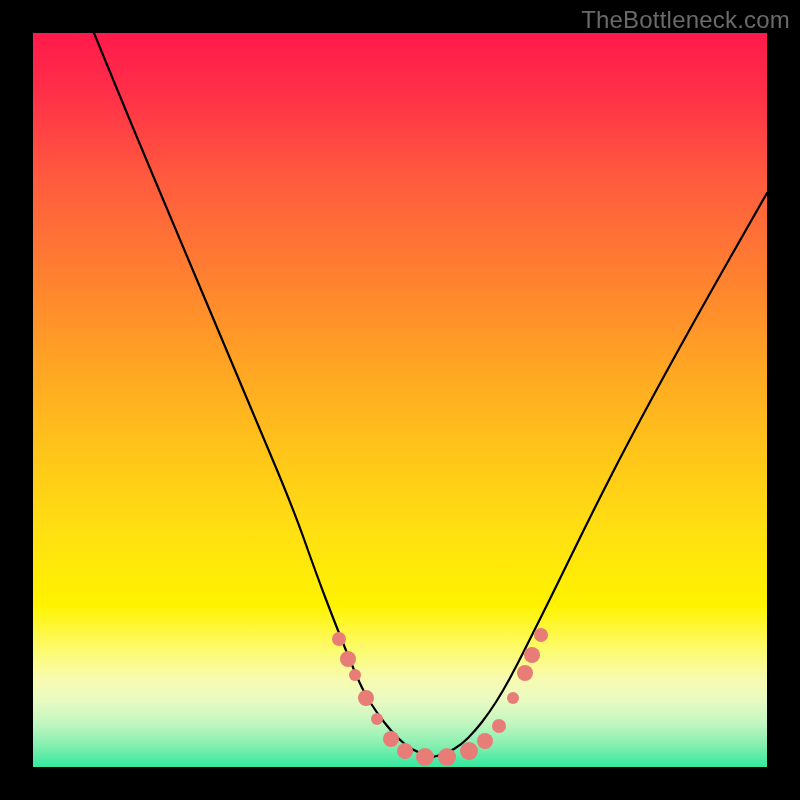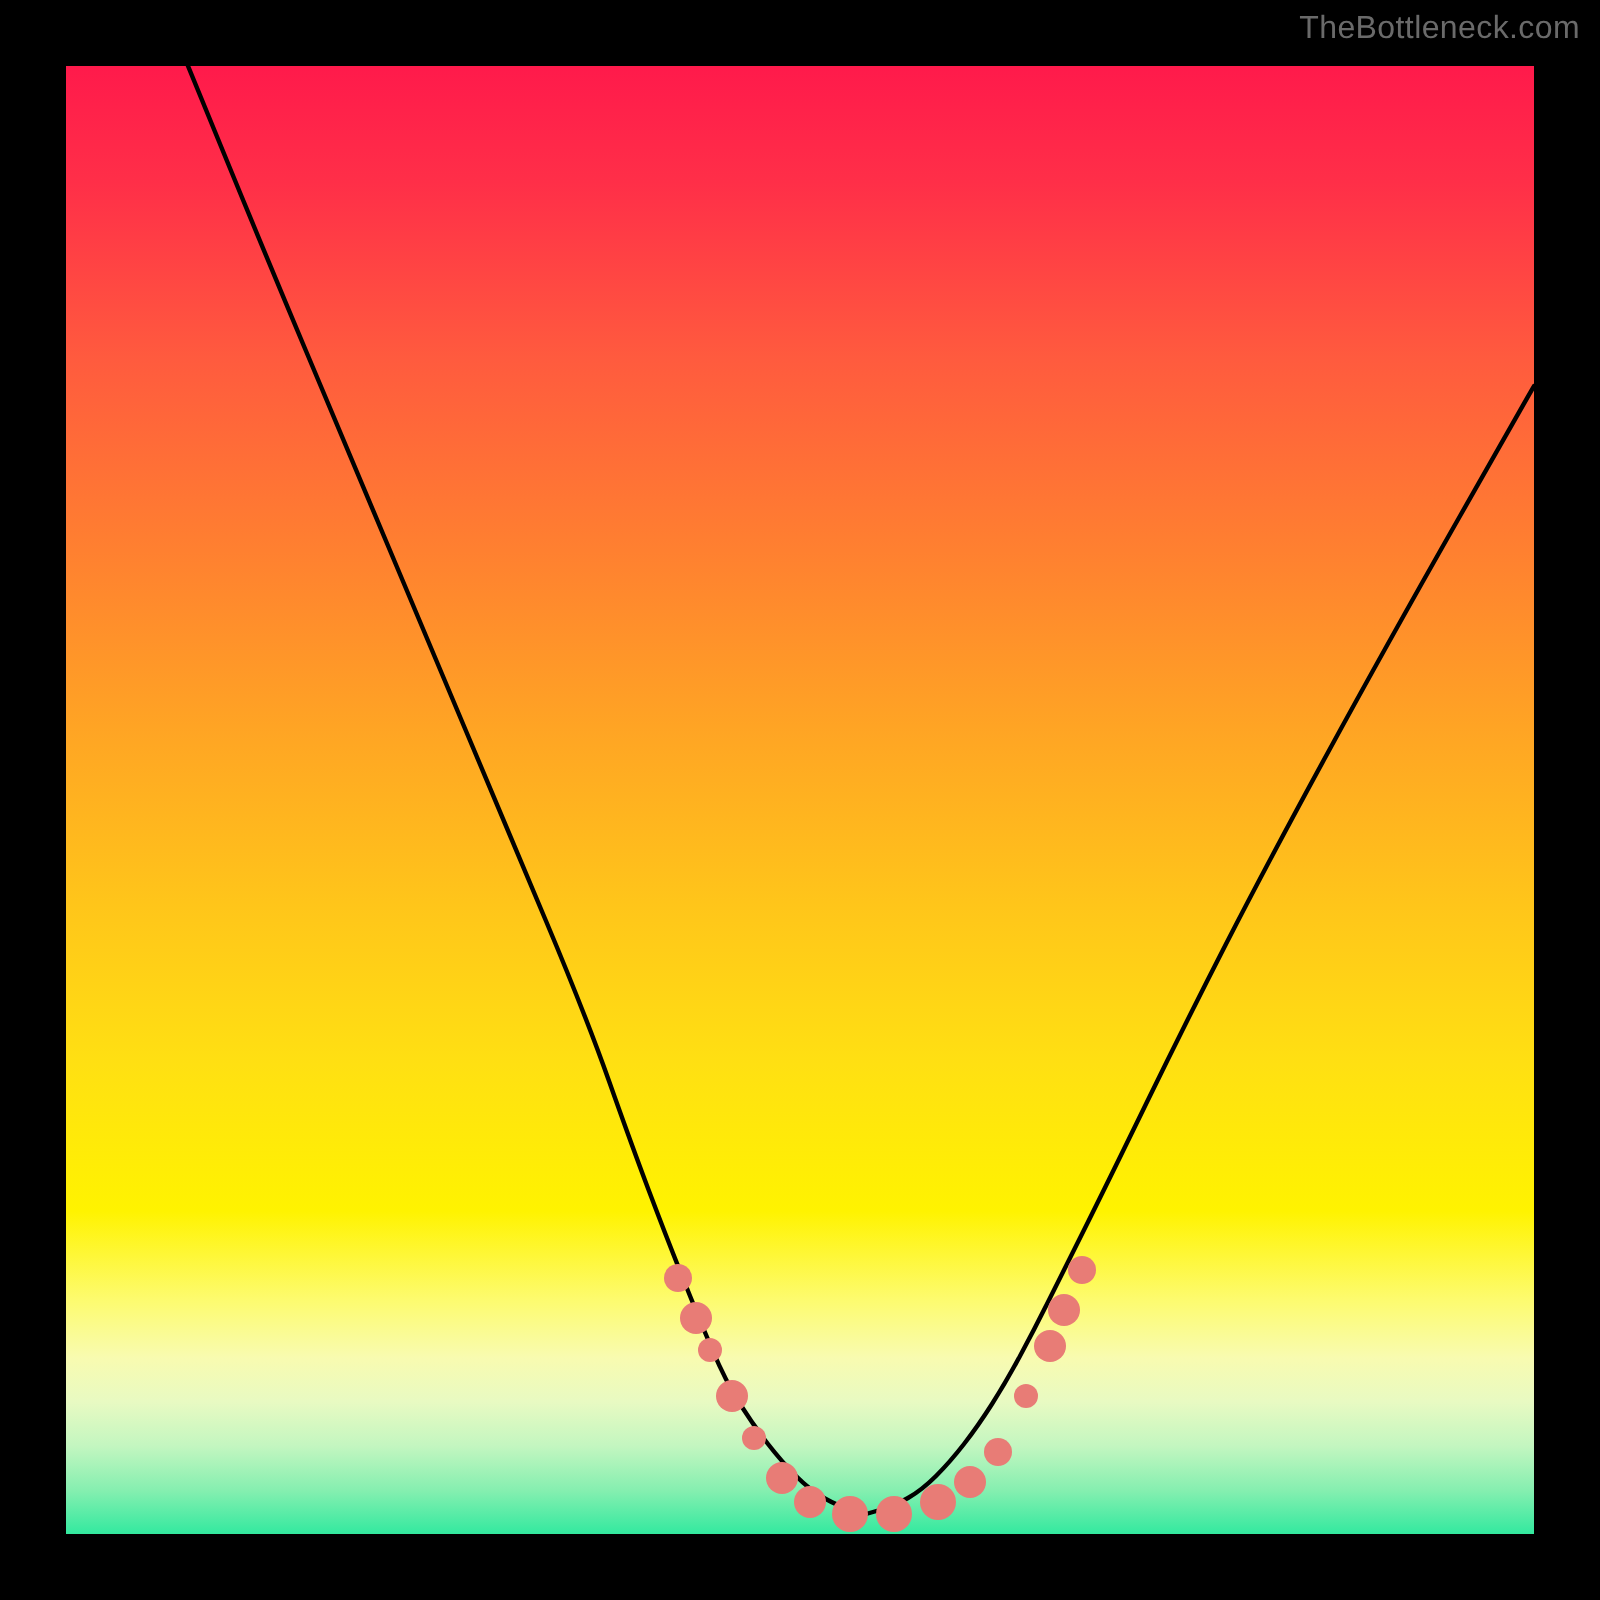--- a/index.html
+++ b/index.html
@@ -48,21 +48,21 @@
       #c3f6c0 94%,
       #86efb0 97%,
       #33e99f 100%
     );
   }
   .watermark {
     position: absolute;
     top: 6px;
     right: 10px;
     color: #6a6a6a;
-    font-size: 16px;
+    font-size: 24px;
     font-weight: 500;
     letter-spacing: 0.2px;
     user-select: none;
     text-align: center;
   }
   svg.curve {
     position: absolute;
     top: 0;
     left: 0;
     width: 100%;

